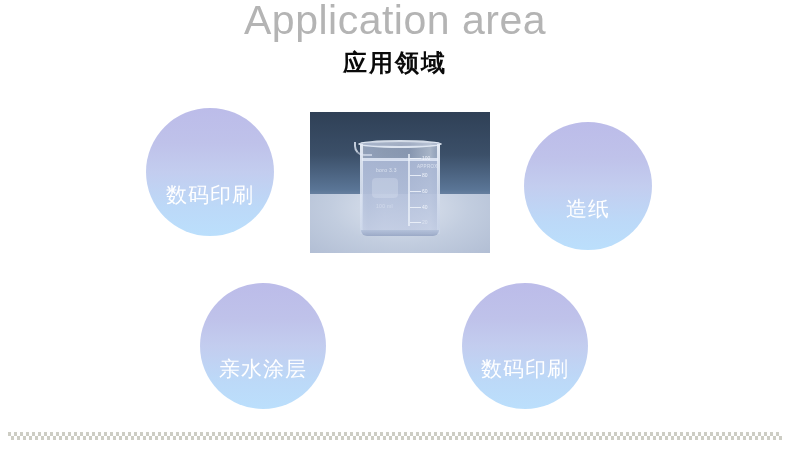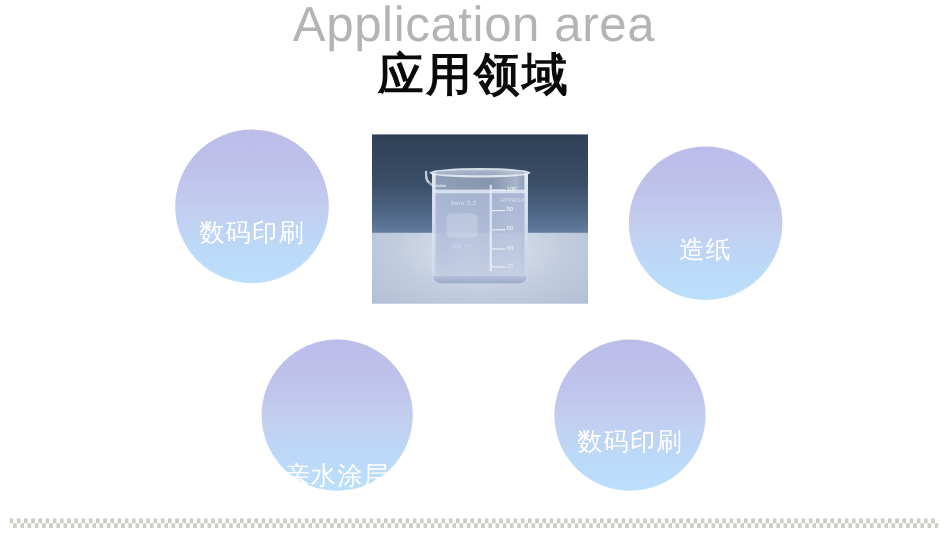--- a/index.html
+++ b/index.html
@@ -35,21 +35,21 @@
     color: #b4b4b4;
     letter-spacing: 0.5px;
     white-space: nowrap;
   }
   .title-cn {
     position: absolute;
     left: 0;
     top: 42px;
     width: 790px;
     text-align: center;
-    font-size: 38px;
+    font-size: 24px;
     line-height: 42px;
     font-weight: bold;
     color: #0a0a0a;
     letter-spacing: 2px;
     white-space: nowrap;
   }
 
   
   .bubble {
     position: absolute;
@@ -63,21 +63,21 @@
     color: #ffffff;
     font-size: 21px;
     line-height: 24px;
     letter-spacing: 1px;
     white-space: nowrap;
     text-align: center;
     margin-top: 45px;
   }
   .bubble-1 { left: 146px; top: 108px; width: 128px; height: 128px; }
   .bubble-2 { left: 524px; top: 122px; width: 128px; height: 128px; }
-  .bubble-3 { left: 218px; top: 283px; width: 126px; height: 126px; align-items: flex-end; }
+  .bubble-3 { left: 200px; top: 283px; width: 126px; height: 126px; }
   .bubble-4 { left: 462px; top: 283px; width: 126px; height: 126px; }
 
   
   .photo {
     position: absolute;
     left: 310px;
     top: 112px;
     width: 180px;
     height: 141px;
     overflow: hidden;

